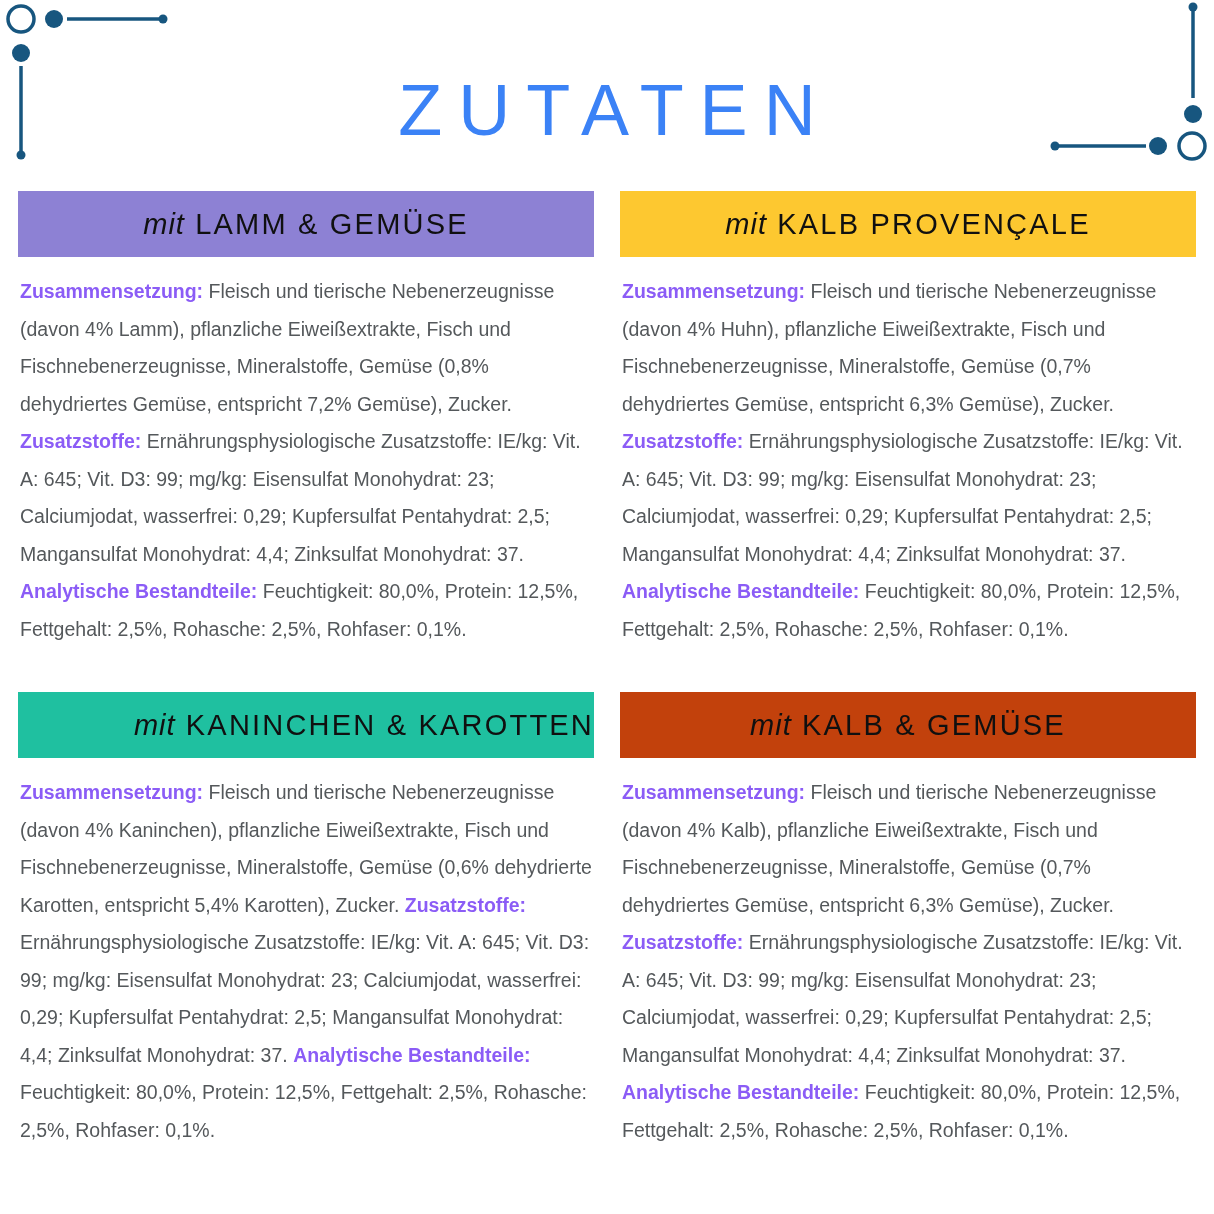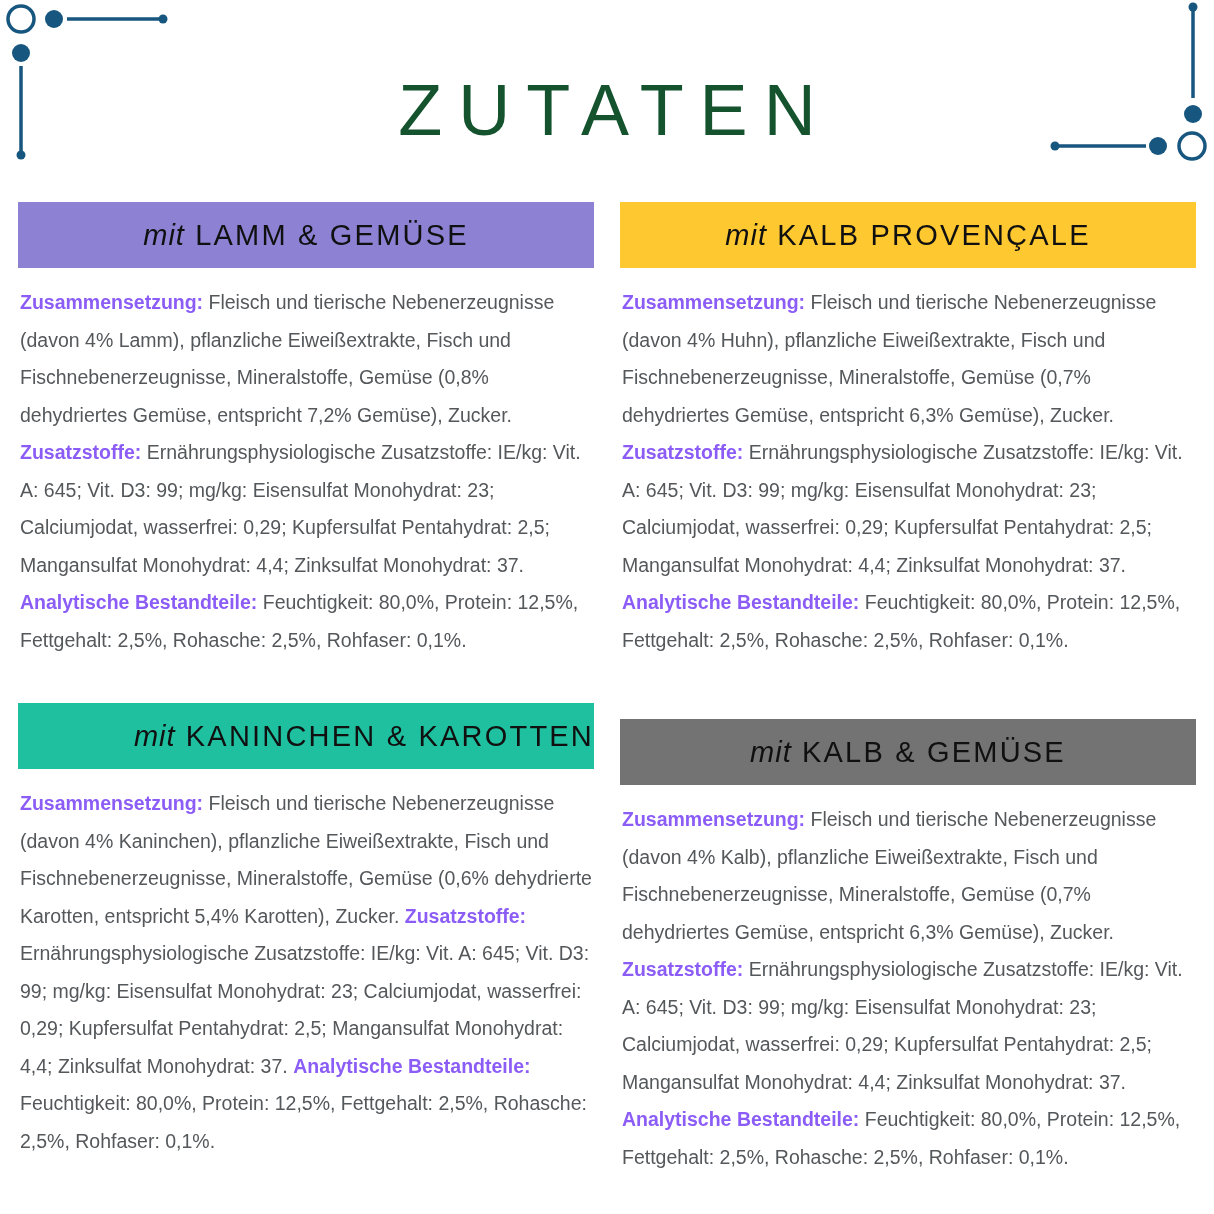--- a/index.html
+++ b/index.html
@@ -20,34 +20,34 @@
   .deco svg { display: block; }
   #deco-top-left { left: 0; top: 0; }
   #deco-top-right { right: 0; top: 0; }
 
   
   #page-title {
     position: absolute;
     top: 26px;
     left: 0; right: 0;
     text-align: center;
-    color: #14532d;
+    color: #3b82f6;
     font-size: 72px;
     font-weight: 400;
     letter-spacing: 16px;
     text-indent: 16px;
     line-height: 1.0;
     font-family: "Liberation Sans", sans-serif;
     white-space: nowrap;
   }
 
   
   #products {
     position: absolute;
-    top: 202px;
+    top: 191px;
     left: 18px;
     width: 1178px;
     display: grid;
     grid-template-columns: 576px 576px;
     column-gap: 26px;
     row-gap: 0px;
   }
   .product { width: 576px; }
   .product.row2 { margin-top: 44px; }
 
@@ -150,21 +150,21 @@
         <em>mit</em>
         <span>KANINCHEN &amp; KAROTTEN</span>
       </span>
     </div>
     <div class="product-body">
       <p class="para"><b>Zusammensetzung:</b><span> Fleisch und tierische Nebenerzeugnisse (davon 4% Kaninchen), pflanzliche Eiweißextrakte, Fisch und Fischnebenerzeugnisse, Mineralstoffe, Gemüse (0,6% dehydrierte Karotten, entspricht 5,4% Karotten), Zucker. </span><b>Zusatzstoffe:</b><span> Ernährungsphysiologische Zusatzstoffe: IE/kg: Vit. A: 645; Vit. D3: 99; mg/kg: Eisensulfat Monohydrat: 23; Calciumjodat, wasserfrei: 0,29; Kupfersulfat Pentahydrat: 2,5; Mangansulfat Monohydrat: 4,4; Zinksulfat Monohydrat: 37. </span><b>Analytische Bestandteile:</b><span> Feuchtigkeit: 80,0%, Protein: 12,5%, Fettgehalt: 2,5%, Rohasche: 2,5%, Rohfaser: 0,1%.</span></p>
     </div>
   </section>
 
   <section class="product row2">
-    <div class="product-header" style="background: #737373; margin-top: 16px;">
+    <div class="product-header" style="background: #c2410c;">
       <span class="htext">
         <em>mit</em>
         <span>KALB &amp; GEMÜSE</span>
       </span>
     </div>
     <div class="product-body">
       <p class="para"><b>Zusammensetzung:</b><span> Fleisch und tierische Nebenerzeugnisse (davon 4% Kalb), pflanzliche Eiweißextrakte, Fisch und Fischnebenerzeugnisse, Mineralstoffe, Gemüse (0,7% dehydriertes Gemüse, entspricht 6,3% Gemüse), Zucker. </span><b>Zusatzstoffe:</b><span> Ernährungsphysiologische Zusatzstoffe: IE/kg: Vit. A: 645; Vit. D3: 99; mg/kg: Eisensulfat Monohydrat: 23; Calciumjodat, wasserfrei: 0,29; Kupfersulfat Pentahydrat: 2,5; Mangansulfat Monohydrat: 4,4; Zinksulfat Monohydrat: 37. </span><b>Analytische Bestandteile:</b><span> Feuchtigkeit: 80,0%, Protein: 12,5%, Fettgehalt: 2,5%, Rohasche: 2,5%, Rohfaser: 0,1%.</span></p>
     </div>
   </section>
 

